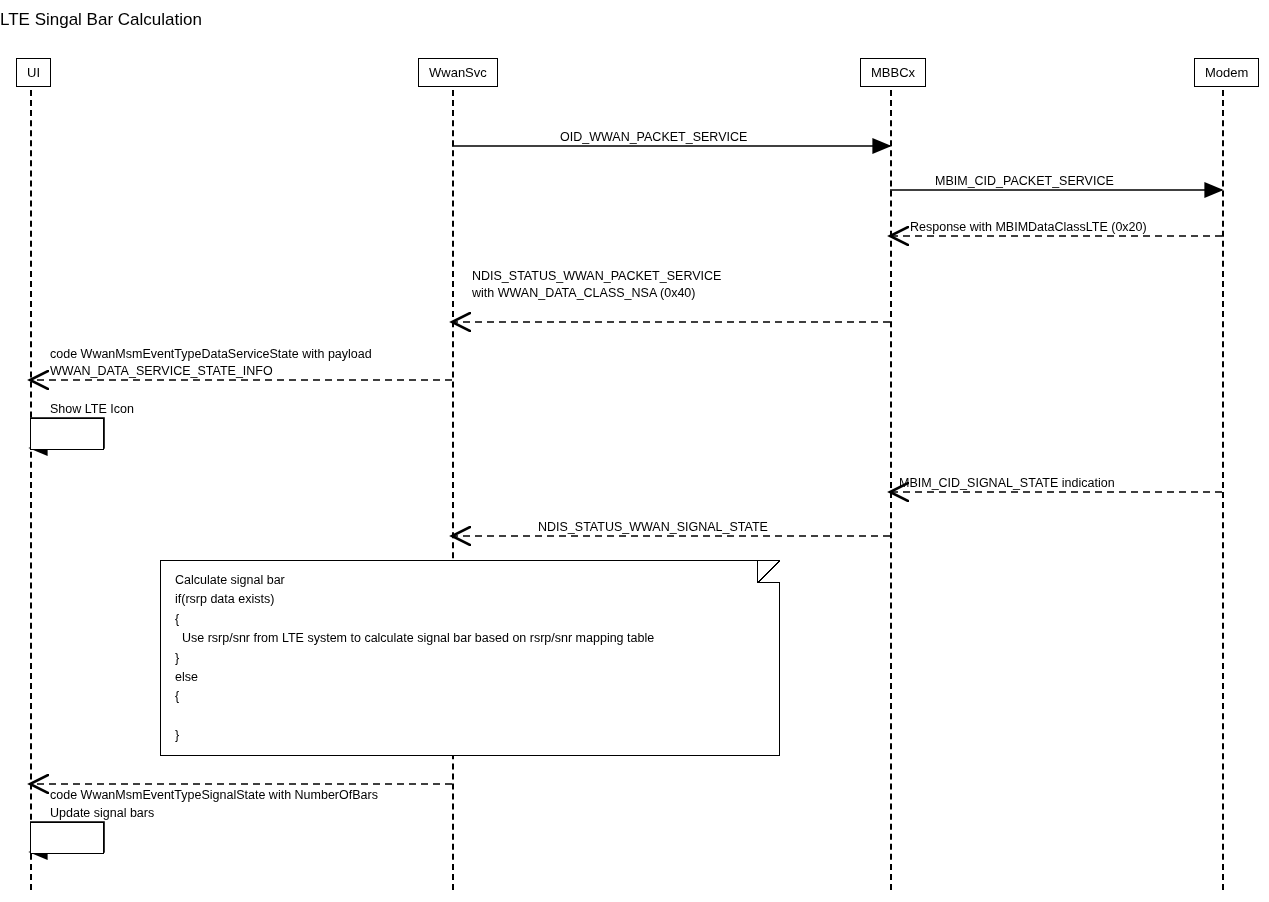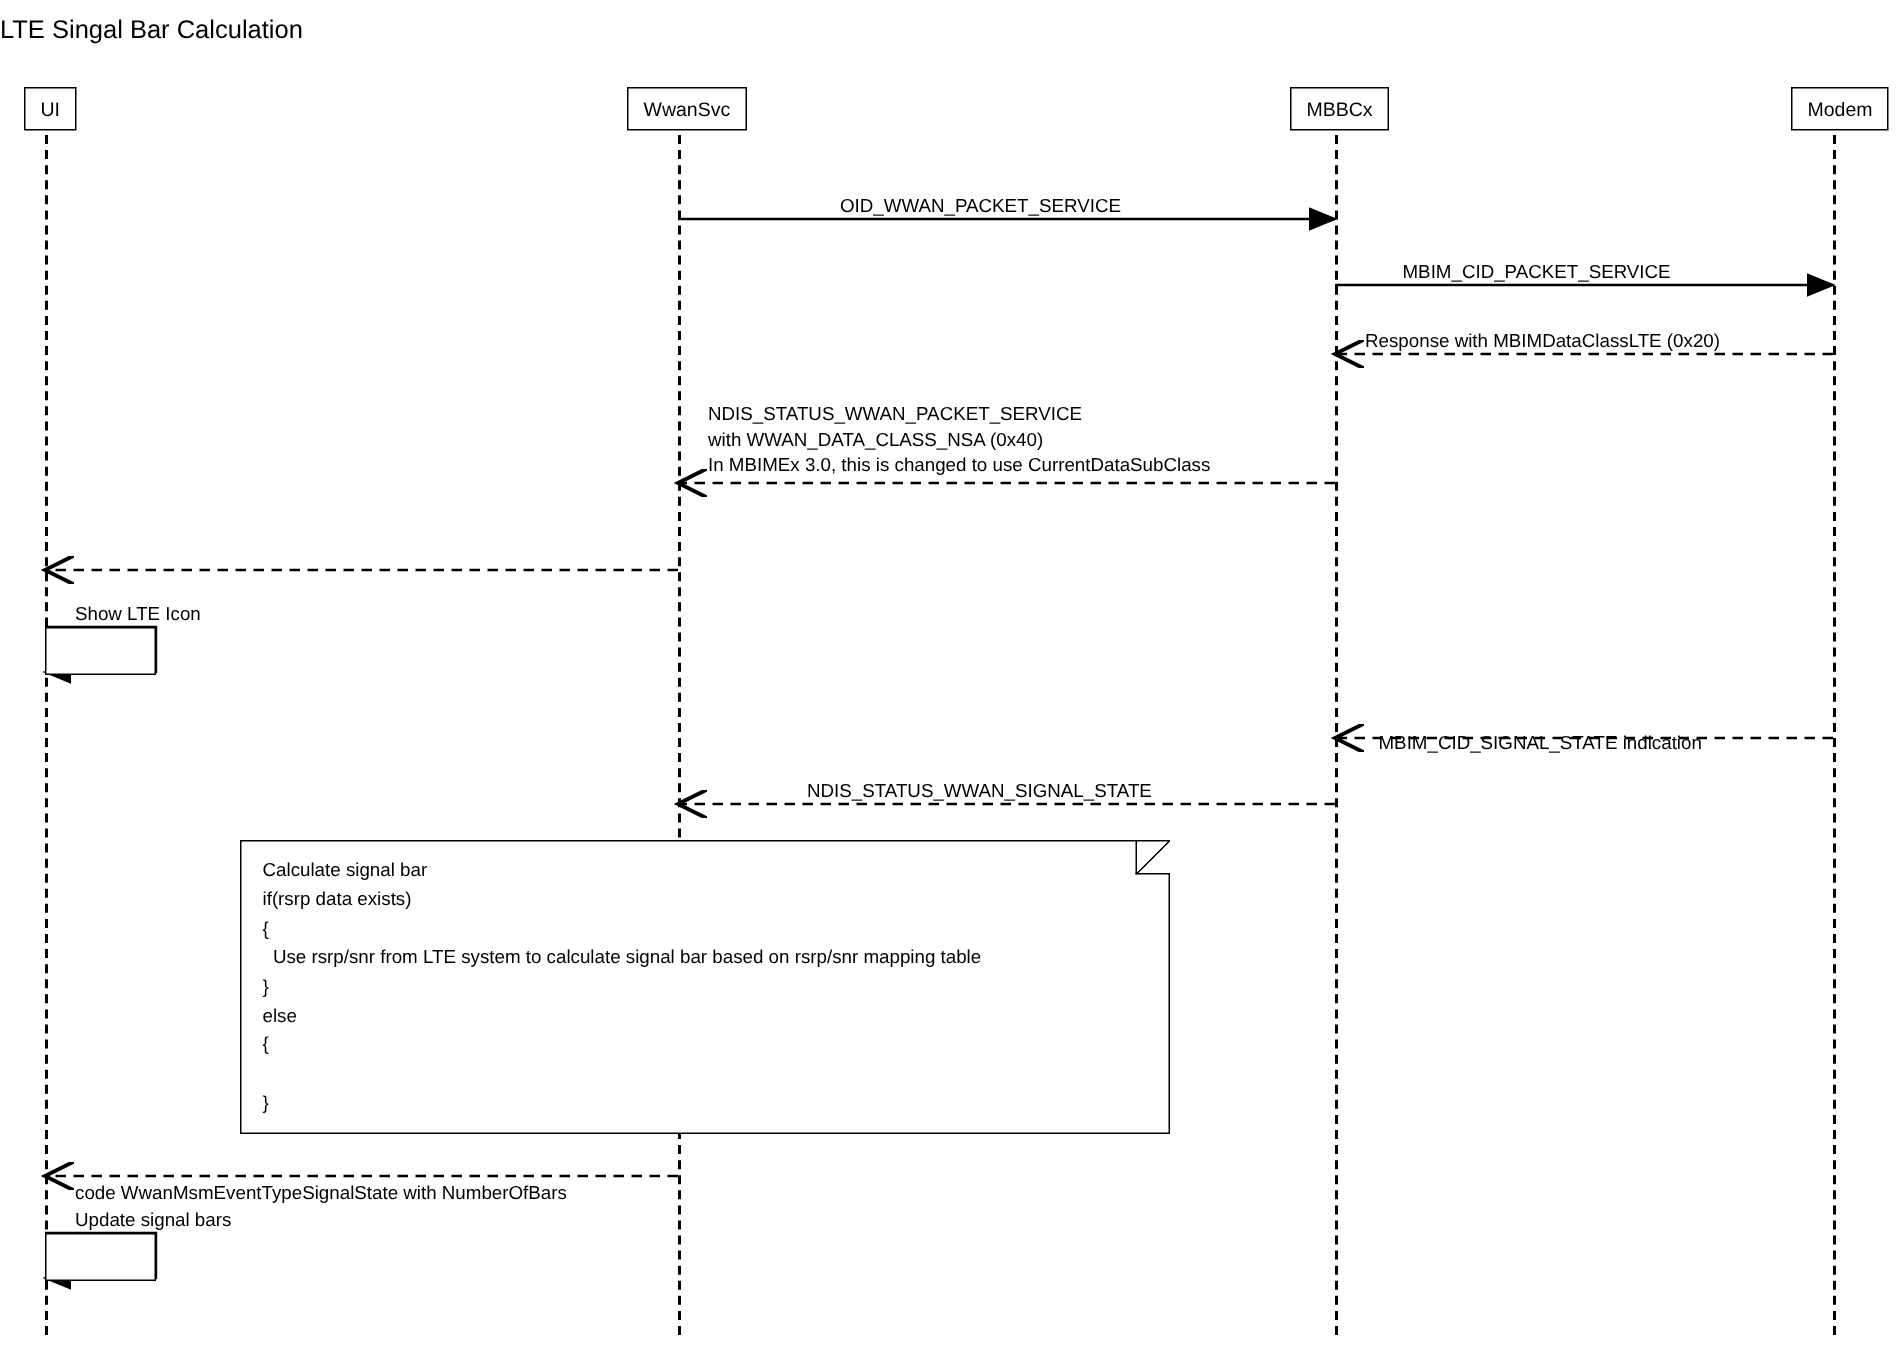--- a/index.html
+++ b/index.html
@@ -122,24 +122,27 @@
 
   <div class="self-box" style="left:30px; top:418px; width:72px; height:30px;"></div>
   <div class="self-box" style="left:30px; top:822px; width:72px; height:30px;"></div>
 
   <div class="msg-label" style="left:560px; top:129px;">OID_WWAN_PACKET_SERVICE</div>
   <div class="msg-label" style="left:935px; top:173px;">MBIM_CID_PACKET_SERVICE</div>
   <div class="msg-label" style="left:910px; top:219px;">Response with MBIMDataClassLTE (0x20)</div>
   <div class="msg-label" style="left:472px; top:268px;">
     <span>NDIS_STATUS_WWAN_PACKET_SERVICE</span><br>
     <span>with WWAN_DATA_CLASS_NSA (0x40)</span><br>
-    <span>In MBIMEx 3.0, this is changed to use CurrentDataSubClass</span>
+  </div>
+  <div class="msg-label" style="left:50px; top:346px;">
+    <span>code WwanMsmEventTypeDataServiceState with payload</span><br>
+    <span>WWAN_DATA_SERVICE_STATE_INFO</span>
   </div>
   <div class="msg-label" style="left:50px; top:401px;">Show LTE Icon</div>
-  <div class="msg-label" style="left:919px; top:475px;margin-top:12px;">MBIM_CID_SIGNAL_STATE indication</div>
+  <div class="msg-label" style="left:899px; top:475px;">MBIM_CID_SIGNAL_STATE indication</div>
   <div class="msg-label" style="left:538px; top:519px;">NDIS_STATUS_WWAN_SIGNAL_STATE</div>
   <div class="msg-label" style="left:50px; top:767px;margin-top:20px;">code WwanMsmEventTypeSignalState with NumberOfBars</div>
   <div class="msg-label" style="left:50px; top:805px;">Update signal bars</div>
 
   <div class="note" style="left:160px; top:560px; width:590px;">
     <div class="note-fold"></div>
     <span>Calculate signal bar</span><br>
     <span>if(rsrp data exists)</span><br>
     <span>{</span><br>
     <span>&nbsp;&nbsp;Use rsrp/snr from LTE system to calculate signal bar based on rsrp/snr mapping table</span><br>

